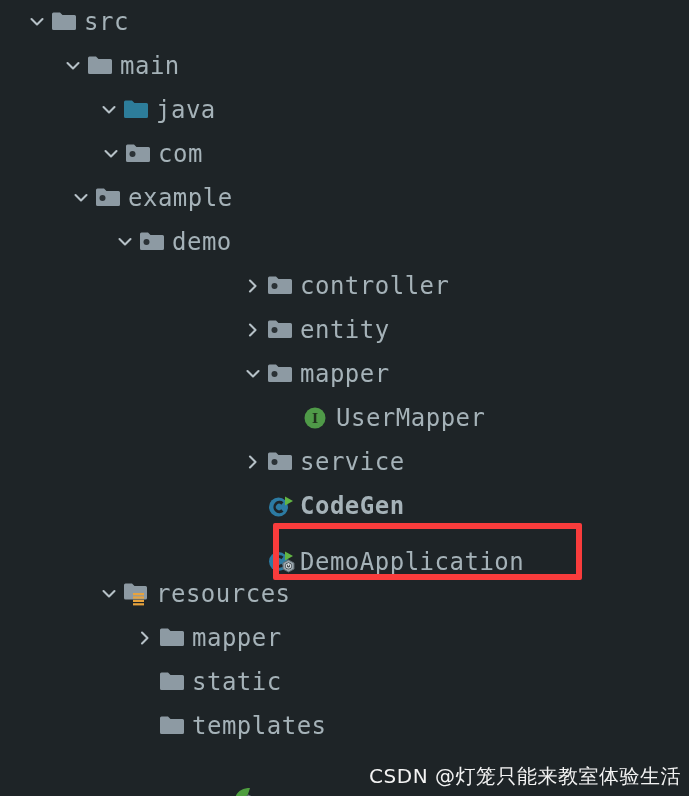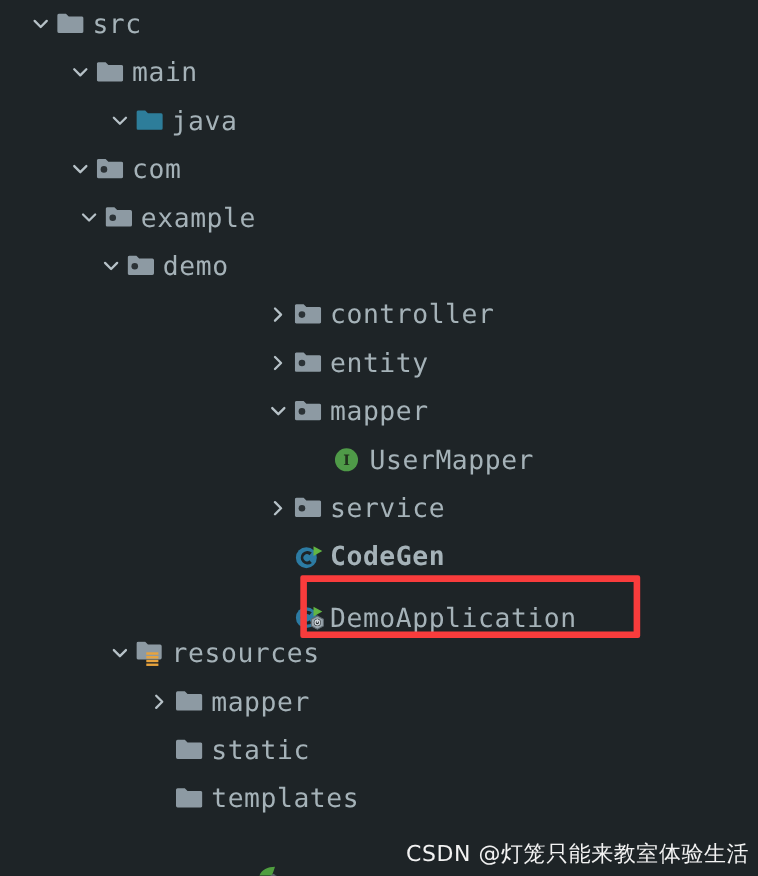--- a/index.html
+++ b/index.html
@@ -110,21 +110,21 @@
           <path d="M3.5 6 L9 11.5 L14.5 6" fill="none" stroke="#b6c1c7" stroke-width="2.1" stroke-linecap="round" stroke-linejoin="round"></path>
         </svg>
       </span>
       <span class="icon">
         <svg width="24" height="21" viewBox="0 0 24 21">
           <path d="M0 3 a1.5 1.5 0 0 1 1.5 -1.5 H8 L10.5 4 H22.5 a1.5 1.5 0 0 1 1.5 1.5 V17.5 a1.5 1.5 0 0 1 -1.5 1.5 H1.5 A1.5 1.5 0 0 1 0 17.5 Z" fill="#2d7d9a"></path>
         </svg>
       </span>
       <span class="label">java</span>
     </div>
-    <div class="row" style="top: 132px; padding-left: 60px;">
+    <div class="row" style="top: 132px; padding-left: 98px;">
       <span class="twisty">
         <svg width="18" height="18" viewBox="0 0 18 18">
           <path d="M3.5 6 L9 11.5 L14.5 6" fill="none" stroke="#b6c1c7" stroke-width="2.1" stroke-linecap="round" stroke-linejoin="round"></path>
         </svg>
       </span>
       <span class="icon">
         <svg width="24" height="21" viewBox="0 0 24 21">
           <path d="M0 3 a1.5 1.5 0 0 1 1.5 -1.5 H8 L10.5 4 H22.5 a1.5 1.5 0 0 1 1.5 1.5 V17.5 a1.5 1.5 0 0 1 -1.5 1.5 H1.5 A1.5 1.5 0 0 1 0 17.5 Z" fill="#8d9aa3"></path>
           <circle cx="6.5" cy="11" r="3" fill="#2b3236"></circle>
         </svg>
@@ -138,21 +138,21 @@
         </svg>
       </span>
       <span class="icon">
         <svg width="24" height="21" viewBox="0 0 24 21">
           <path d="M0 3 a1.5 1.5 0 0 1 1.5 -1.5 H8 L10.5 4 H22.5 a1.5 1.5 0 0 1 1.5 1.5 V17.5 a1.5 1.5 0 0 1 -1.5 1.5 H1.5 A1.5 1.5 0 0 1 0 17.5 Z" fill="#8d9aa3"></path>
           <circle cx="6.5" cy="11" r="3" fill="#2b3236"></circle>
         </svg>
       </span>
       <span class="label">example</span>
     </div>
-    <div class="row" style="top: 220px; padding-left: 88px; text-align: right;">
+    <div class="row" style="top: 220px; padding-left: 112px; text-align: right;">
       <span class="twisty">
         <svg width="18" height="18" viewBox="0 0 18 18">
           <path d="M3.5 6 L9 11.5 L14.5 6" fill="none" stroke="#b6c1c7" stroke-width="2.1" stroke-linecap="round" stroke-linejoin="round"></path>
         </svg>
       </span>
       <span class="icon">
         <svg width="24" height="21" viewBox="0 0 24 21">
           <path d="M0 3 a1.5 1.5 0 0 1 1.5 -1.5 H8 L10.5 4 H22.5 a1.5 1.5 0 0 1 1.5 1.5 V17.5 a1.5 1.5 0 0 1 -1.5 1.5 H1.5 A1.5 1.5 0 0 1 0 17.5 Z" fill="#8d9aa3"></path>
           <circle cx="6.5" cy="11" r="3" fill="#2b3236"></circle>
         </svg>

